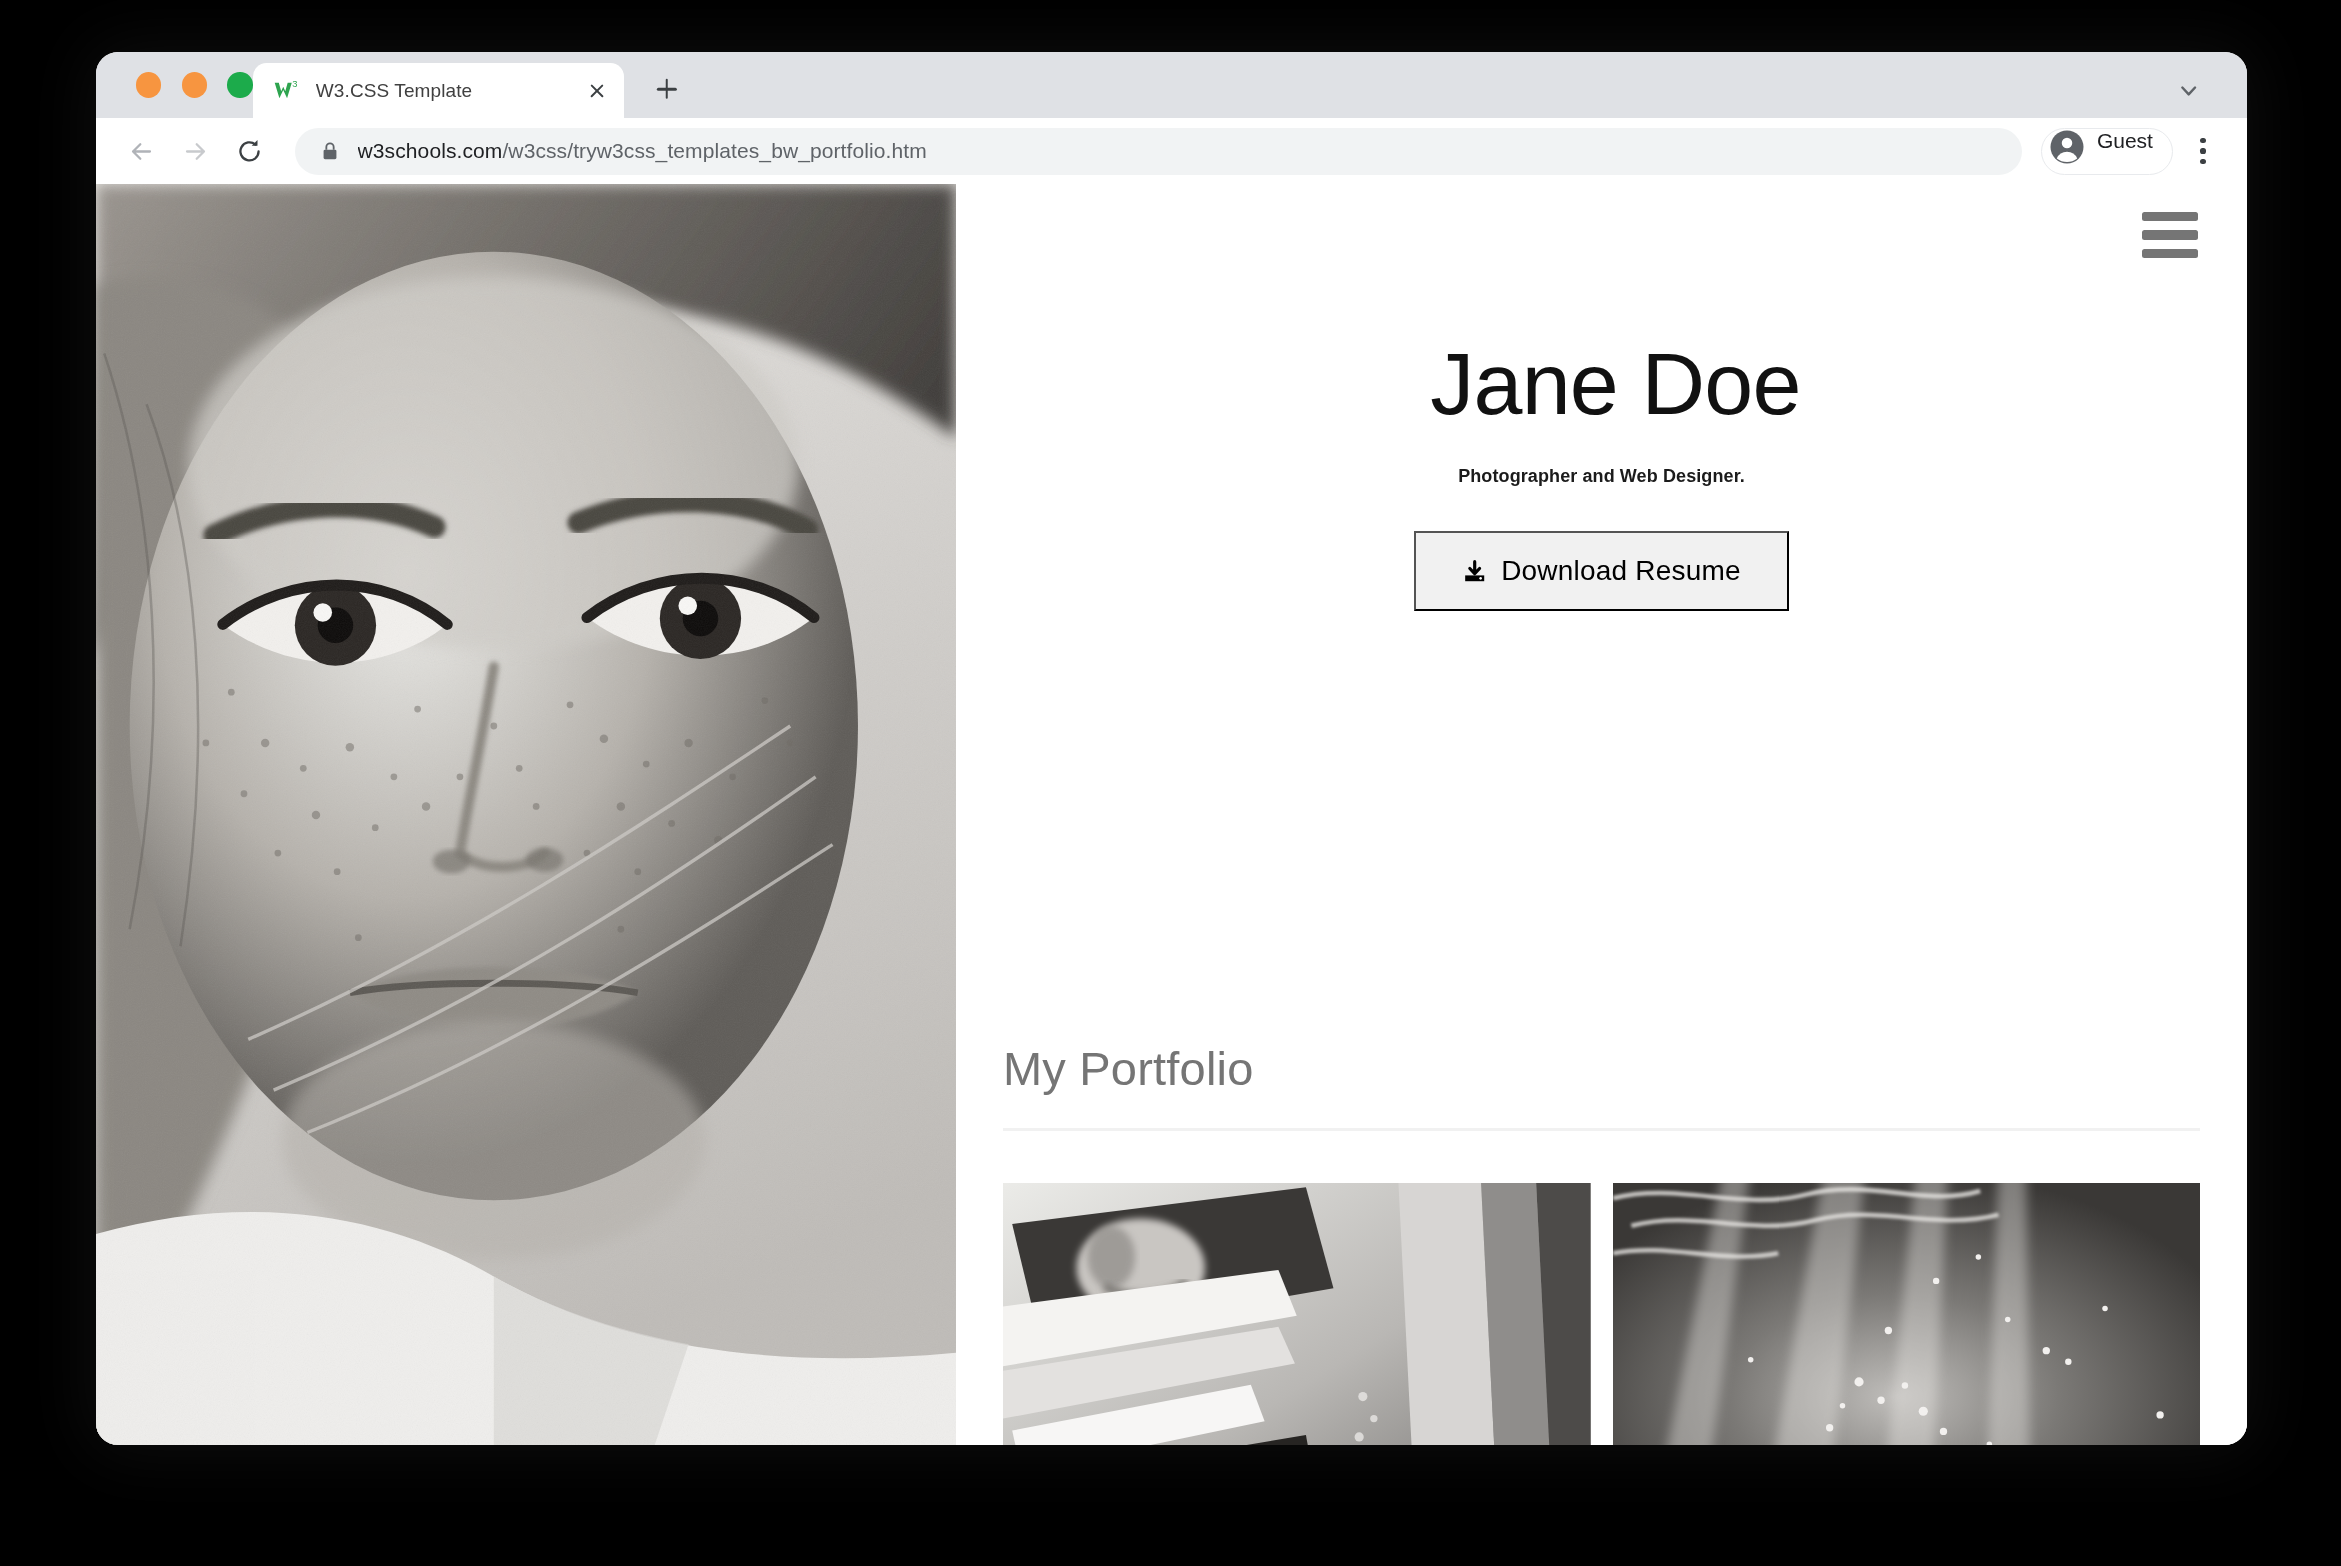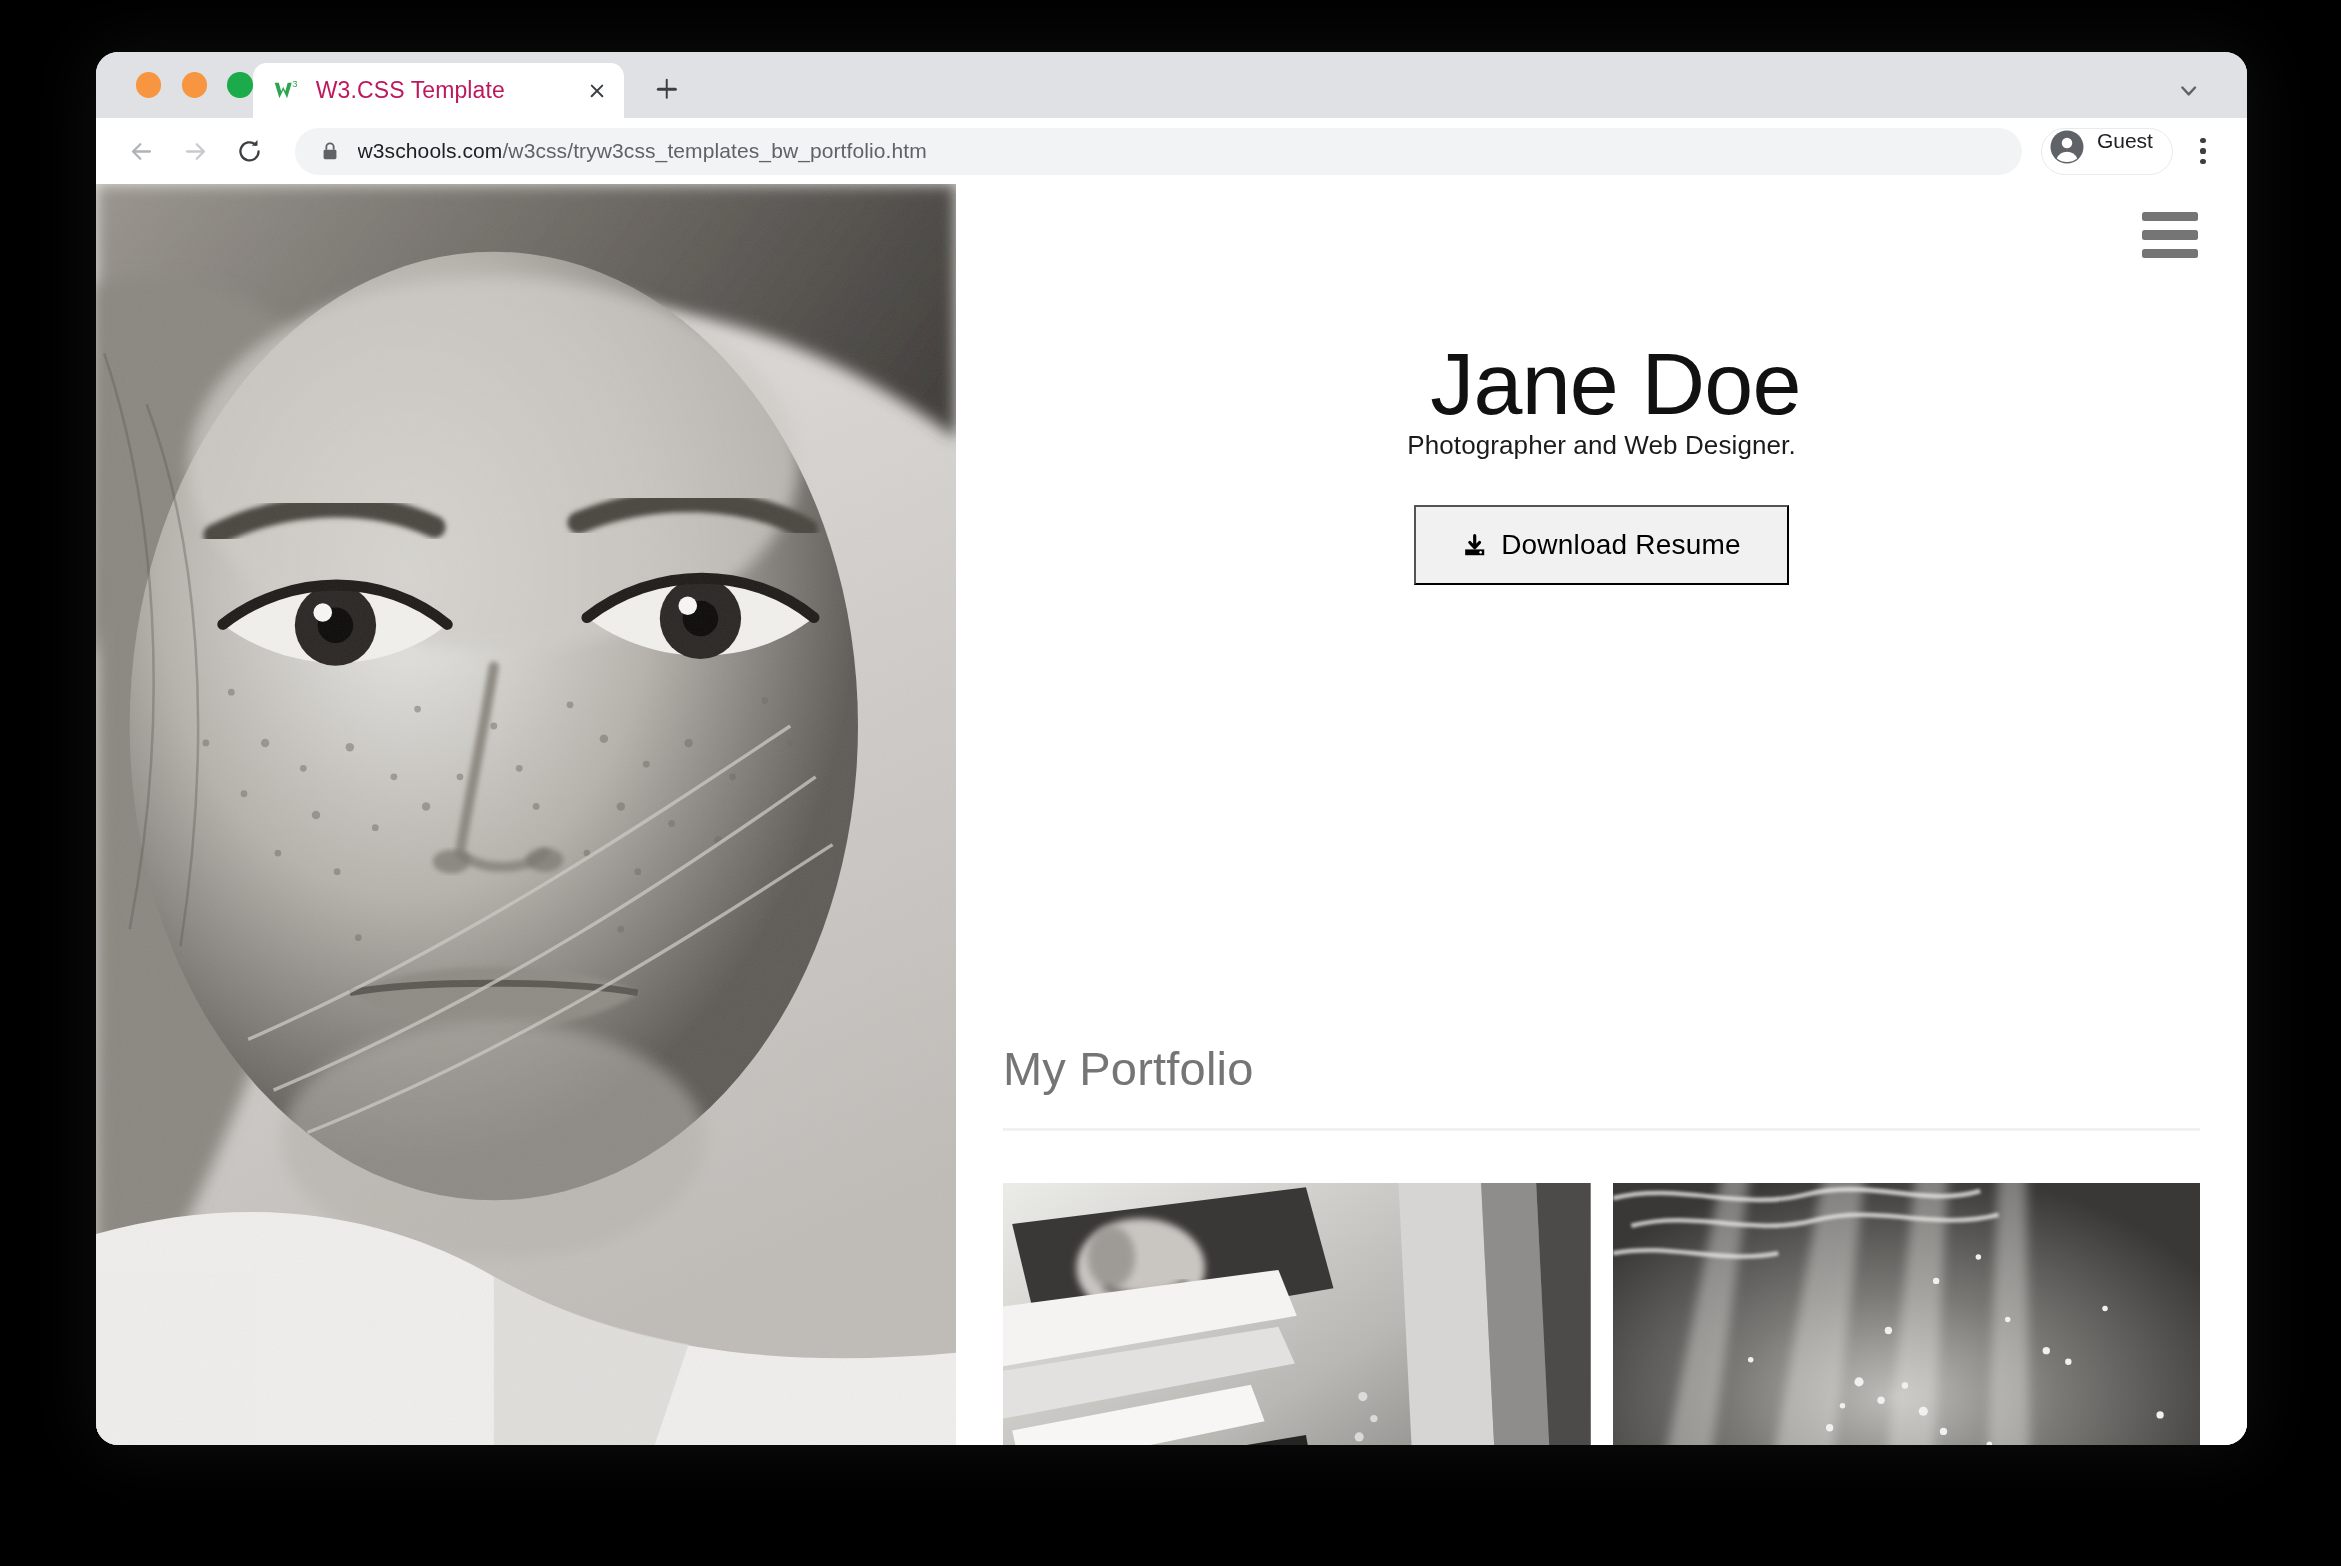--- a/index.html
+++ b/index.html
@@ -78,22 +78,22 @@
   #tab-favicon {
     width: 29px;
     height: 29px;
     flex: 0 0 29px;
     position: relative;
     margin-right: 13.5px;
   }
   #tab-favicon svg { display: block; }
 
   #tab-title {
-    font-size: 23px;
-    color: #be185d;
+    font-size: 19px;
+    color: #404040;
     white-space: nowrap;
     overflow: hidden;
     text-overflow: ellipsis;
     flex: 1;
     letter-spacing: 0.1px;
   }
 
   #tab-close {
     width: 37px;
     height: 37px;
@@ -281,22 +281,23 @@
     font-size: 88px;
     font-weight: 300;
     color: #111111;
     letter-spacing: -0.8px;
     line-height: 1.05;
     font-family: "Liberation Sans", sans-serif;
     padding-left: 28px;
   }
 
   #hero-subtitle {
-    font-size: 26px;
-    font-weight: 400;
+    margin-top: 36px;
+    font-size: 18px;
+    font-weight: 700;
     color: #1b1b1b;
     letter-spacing: 0.1px;
   }
 
   #download-resume-button {
     margin-top: 44px;
     display: inline-flex;
     align-items: center;
     justify-content: center;
     gap: 13.5px;

